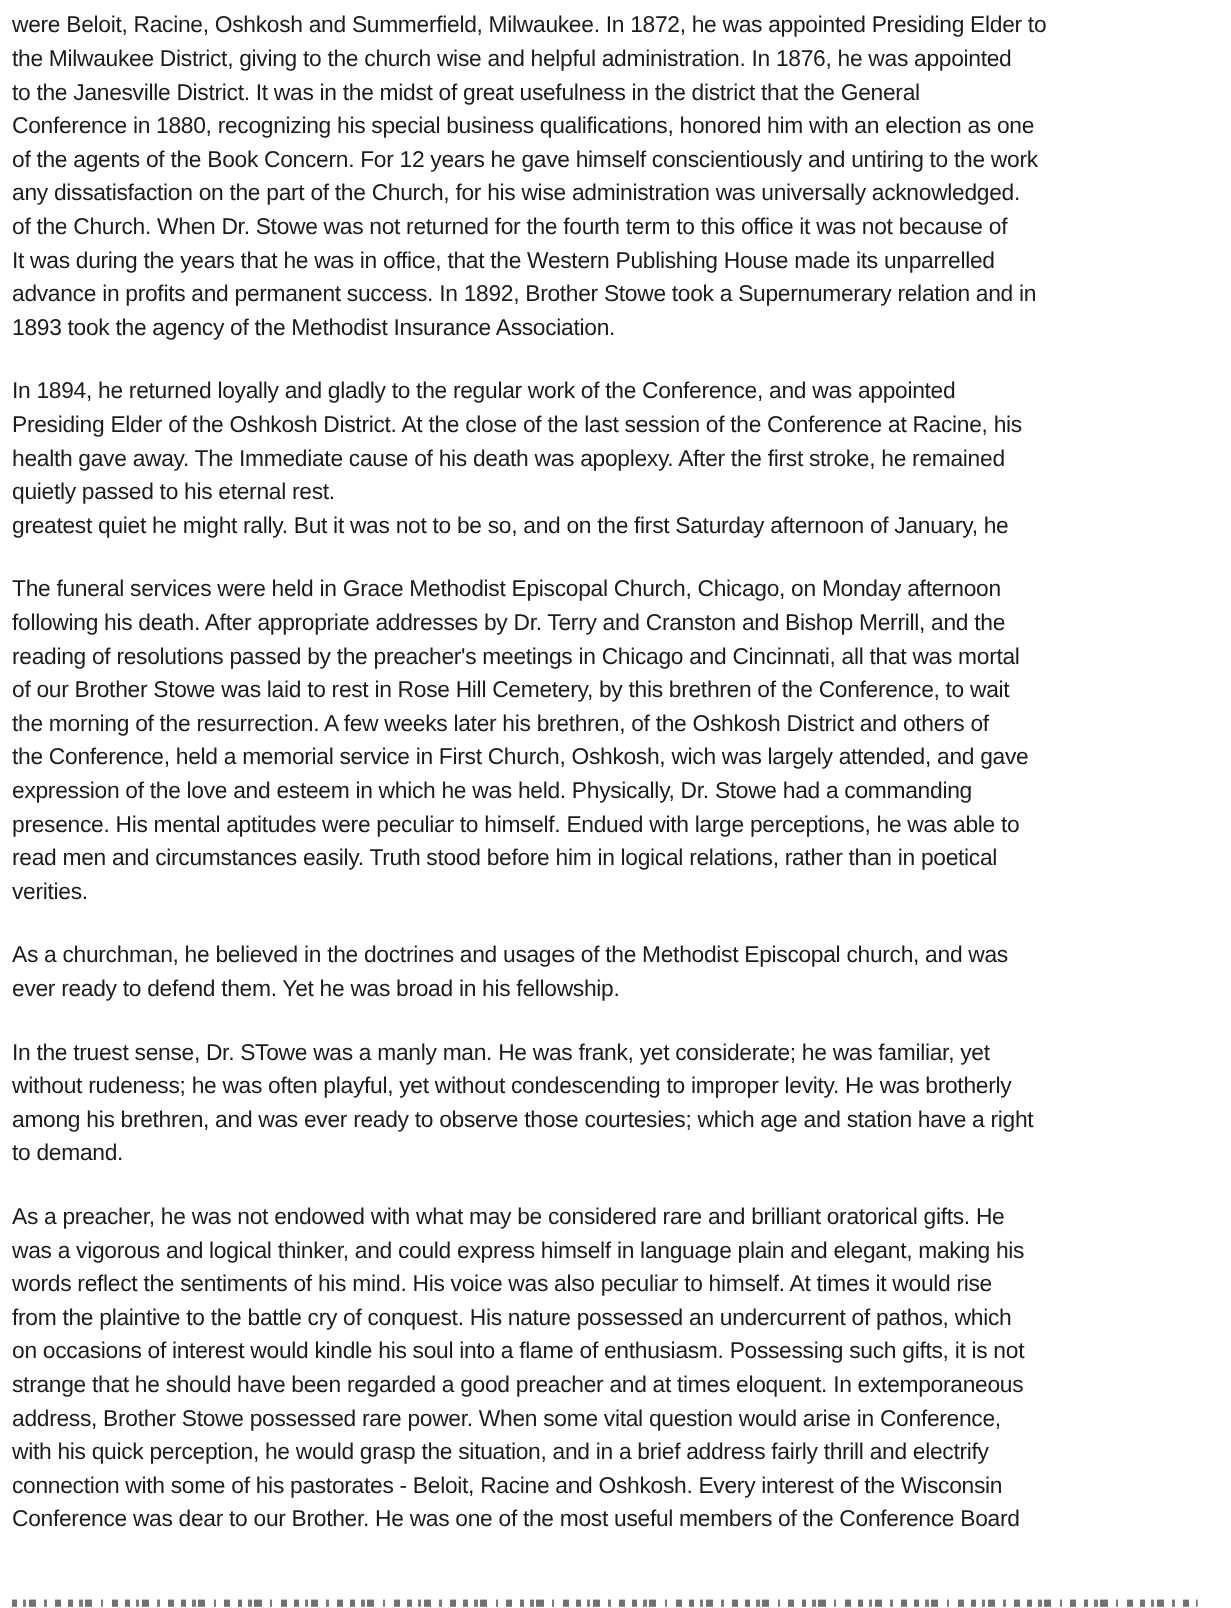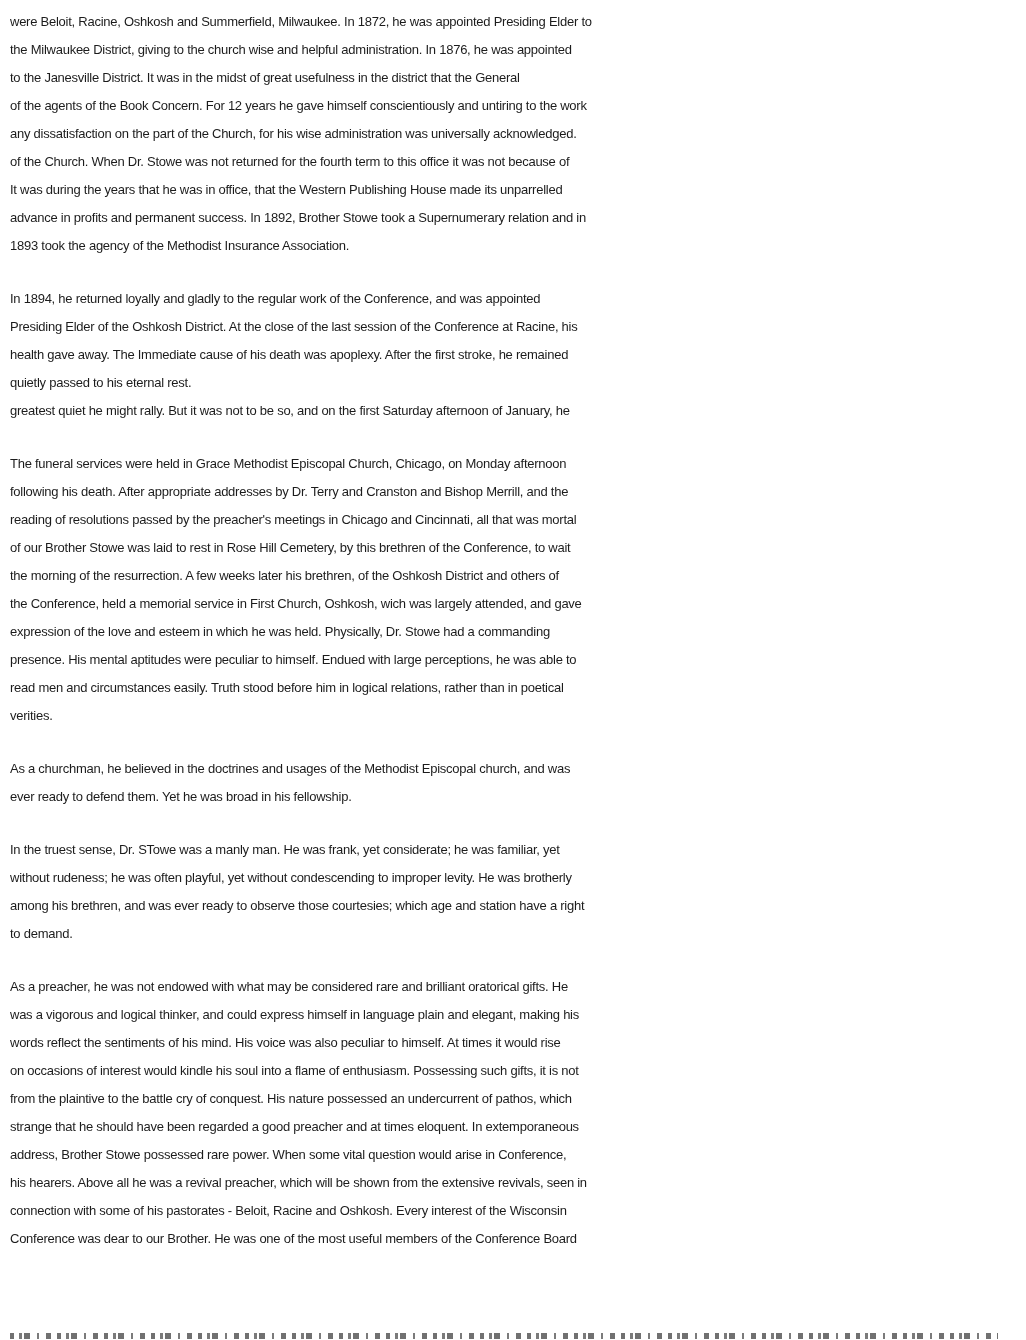--- a/index.html
+++ b/index.html
@@ -10,21 +10,21 @@
   body {
     width: 1026px;
     height: 1340px;
     overflow: hidden;
     position: relative;
     font-family: "Liberation Sans", "DejaVu Sans", sans-serif;
     color: #1c1c1c;
   }
   .doc {
     padding: 8px 12px 0 10px;
-    font-size: 13px;
+    font-size: 19px;
     line-height: 28px;
     letter-spacing: -0.25px;
     font-weight: 400;
   }
   .para {
     margin: 0 0 25px 0;
   }
   .line {
     white-space: pre;
   }
@@ -47,20 +47,21 @@
 </style>
 </head>
 <body style="background: rgb(255, 255, 255); color: rgb(28, 28, 28);">
 
 <div class="doc">
   <div>
       <div class="para">
         <div class="line">were Beloit, Racine, Oshkosh and Summerfield, Milwaukee. In 1872, he was appointed Presiding Elder to</div>
         <div class="line">the Milwaukee District, giving to the church wise and helpful administration. In 1876, he was appointed</div>
         <div class="line">to the Janesville District. It was in the midst of great usefulness in the district that the General</div>
+        <div class="line">Conference in 1880, recognizing his special business qualifications, honored him with an election as one</div>
         <div class="line">of the agents of the Book Concern. For 12 years he gave himself conscientiously and untiring to the work</div>
         <div class="line">any dissatisfaction on the part of the Church, for his wise administration was universally acknowledged.</div>
         <div class="line">of the Church. When Dr. Stowe was not returned for the fourth term to this office it was not because of</div>
         <div class="line">It was during the years that he was in office, that the Western Publishing House made its unparrelled</div>
         <div class="line">advance in profits and permanent success. In 1892, Brother Stowe took a Supernumerary relation and in</div>
         <div class="line">1893 took the agency of the Methodist Insurance Association.</div>
       </div>
       <div class="para">
         <div class="line">In 1894, he returned loyally and gladly to the regular work of the Conference, and was appointed</div>
         <div class="line">Presiding Elder of the Oshkosh District. At the close of the last session of the Conference at Racine, his</div>
@@ -87,24 +88,24 @@
       <div class="para">
         <div class="line">In the truest sense, Dr. STowe was a manly man. He was frank, yet considerate; he was familiar, yet</div>
         <div class="line">without rudeness; he was often playful, yet without condescending to improper levity. He was brotherly</div>
         <div class="line">among his brethren, and was ever ready to observe those courtesies; which age and station have a right</div>
         <div class="line">to demand.</div>
       </div>
       <div class="para">
         <div class="line">As a preacher, he was not endowed with what may be considered rare and brilliant oratorical gifts. He</div>
         <div class="line">was a vigorous and logical thinker, and could express himself in language plain and elegant, making his</div>
         <div class="line">words reflect the sentiments of his mind. His voice was also peculiar to himself. At times it would rise</div>
+        <div class="line">from the plaintive to the battle cry of conquest. His nature possessed an undercurrent of pathos, which</div>
         <div class="line">on occasions of interest would kindle his soul into a flame of enthusiasm. Possessing such gifts, it is not</div>
-        <div class="line">from the plaintive to the battle cry of conquest. His nature possessed an undercurrent of pathos, which</div>
         <div class="line">strange that he should have been regarded a good preacher and at times eloquent. In extemporaneous</div>
         <div class="line">address, Brother Stowe possessed rare power. When some vital question would arise in Conference,</div>
-        <div class="line">his hearers. Above all he was a revival preacher, which will be shown from the extensive revivals, seen in</div>
+        <div class="line">with his quick perception, he would grasp the situation, and in a brief address fairly thrill and electrify</div>
         <div class="line">connection with some of his pastorates - Beloit, Racine and Oshkosh. Every interest of the Wisconsin</div>
         <div class="line">Conference was dear to our Brother. He was one of the most useful members of the Conference Board</div>
       </div>
     </div>
 </div>
 
 <div class="clipped-line" style="display: block;"></div>
 
 </body></html>

